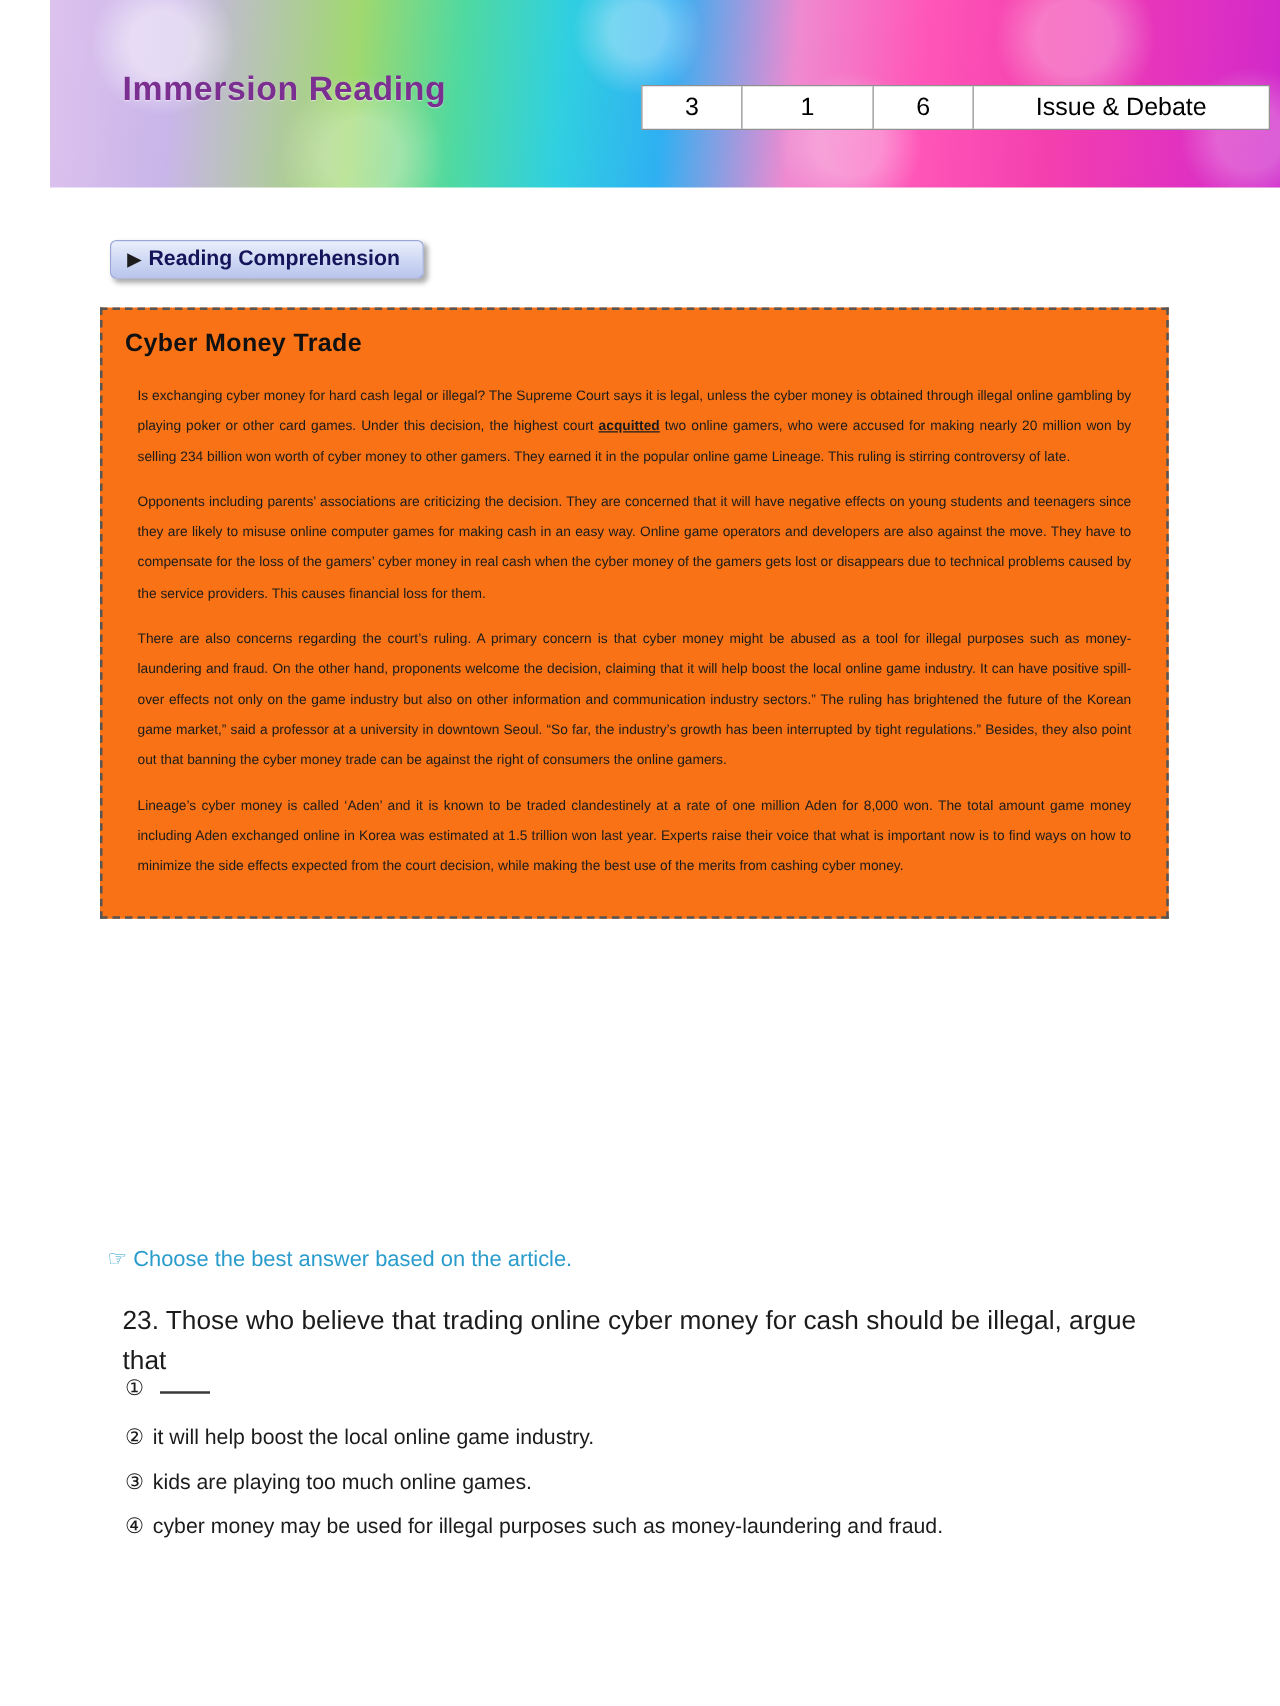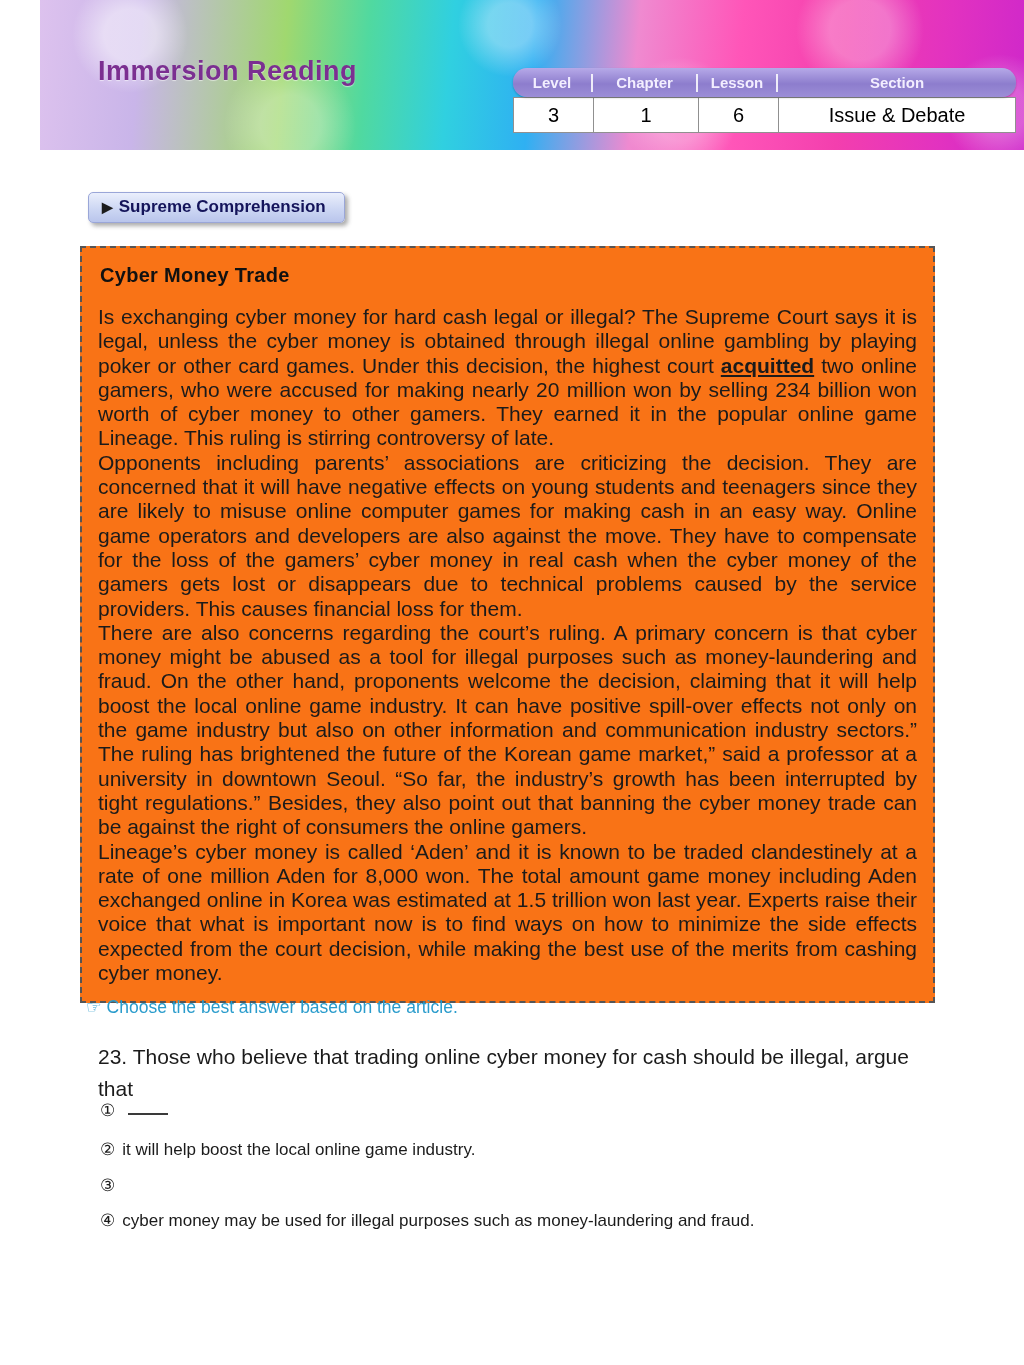--- a/index.html
+++ b/index.html
@@ -59,21 +59,21 @@
   }
   .badge .arrow { color:#1c1c1c; margin-right:6px; font-size:14px; }
 
   
   .article-box {
     position:absolute; top:246px; left:80px; width:855px;
     border:2px dashed #555555; background:#f97316;
     padding:12px 16px 16px 16px;
   }
   .article-title { font-size:20px; font-weight:bold; color:#111111; margin:4px 0 18px 2px; letter-spacing:0.3px; }
-  .body-p { margin:0; font-size:21px; line-height:24.3px; color:#1b1b1b; text-align:justify; }
+  .body-p { margin:12px; font-size:11px; line-height:24.3px; color:#1b1b1b; text-align:justify; }
   .bold-u { font-weight:bold; text-decoration:underline; }
 
   
   .prompt { position:absolute; top:997px; left:86px; font-size:17.5px; color:#2a9ccc;text-align:center; }
   .question { position:absolute; top:1041px; left:98px; width:832px; font-size:21px; line-height:1.5; color:#1b1b1b; }
   .blank { width:40px; height:1px; border-bottom:2px solid #3a3a3a; margin:9px 0 0 30px; }
   .options { position:absolute; top:1098px; left:100px; width:820px; font-size:17px; color:#1b1b1b; }
   .option { display:flex; margin-bottom:9px; line-height:1.55; }
   .opt-num { margin-right:7px; flex:0 0 auto; }
   .opt-text { }
@@ -82,37 +82,31 @@
 </style>
 </head>
 <body>
 
 <div class="page">
 
   <div class="header">
     <div class="logo">Immersion Reading</div>
 
     <div class="meta">
-      <div class="meta-head">
-        <div class="meta-head-cell w1">Level</div>
-        <div class="meta-head-cell w2">Chapter</div>
-        <div class="meta-head-cell w3">Lesson</div>
-        <div class="meta-head-cell w4">Section</div>
-      </div>
       <div class="meta-values">
         <div class="meta-val-cell w1">3</div>
         <div class="meta-val-cell w2">1</div>
         <div class="meta-val-cell w3">6</div>
         <div class="meta-val-cell w4">Issue &amp; Debate</div>
       </div>
     </div>
   </div>
 
   <div class="badge">
-    <span class="arrow">▶</span><span>Supreme Comprehension</span>
+    <span class="arrow">▶</span><span>Reading Comprehension</span>
   </div>
 
   <div class="article-box">
     <div class="article-title">Cyber Money Trade</div>
     <p class="body-p"><span>Is exchanging cyber money for hard cash legal or illegal? The Supreme Court says it is legal, unless the cyber money is obtained through illegal online gambling by playing poker or other card games. Under this decision, the highest court </span><span class="bold-u">acquitted</span><span> two online gamers, who were accused for making nearly 20 million won by selling 234 billion won worth of cyber money to other gamers. They earned it in the popular online game Lineage. This ruling is stirring controversy of late.</span></p>
     <p class="body-p">Opponents including parents’ associations are criticizing the decision. They are concerned that it will have negative effects on young students and teenagers since they are likely to misuse online computer games for making cash in an easy way. Online game operators and developers are also against the move. They have to compensate for the loss of the gamers’ cyber money in real cash when the cyber money of the gamers gets lost or disappears due to technical problems caused by the service providers. This causes financial loss for them.</p>
     <p class="body-p">There are also concerns regarding the court’s ruling. A primary concern is that cyber money might be abused as a tool for illegal purposes such as money-laundering and fraud. On the other hand, proponents welcome the decision, claiming that it will help boost the local online game industry. It can have positive spill-over effects not only on the game industry but also on other information and communication industry sectors.” The ruling has brightened the future of the Korean game market,” said a professor at a university in downtown Seoul. “So far, the industry’s growth has been interrupted by tight regulations.” Besides, they also point out that banning the cyber money trade can be against the right of consumers the online gamers.</p>
     <p class="body-p">Lineage’s cyber money is called ‘Aden’ and it is known to be traded clandestinely at a rate of one million Aden for 8,000 won. The total amount game money including Aden exchanged online in Korea was estimated at 1.5 trillion won last year. Experts raise their voice that what is important now is to find ways on how to minimize the side effects expected from the court decision, while making the best use of the merits from cashing cyber money.</p>
   </div>
 
@@ -126,20 +120,21 @@
   <div class="options">
     <div class="option">
       <span class="opt-num">①</span>
     </div>
     <div class="option gap">
       <span class="opt-num">②</span>
       <span class="opt-text">it will help boost the local online game industry.</span>
     </div>
     <div class="option">
       <span class="opt-num">③</span>
+      <span class="opt-text">kids are playing too much online games.</span>
     </div>
     <div class="option">
       <span class="opt-num">④</span>
       <span class="opt-text">cyber money may be used for illegal purposes such as money-laundering and fraud.</span>
     </div>
   </div>
 
 </div>
 
 </body></html>

